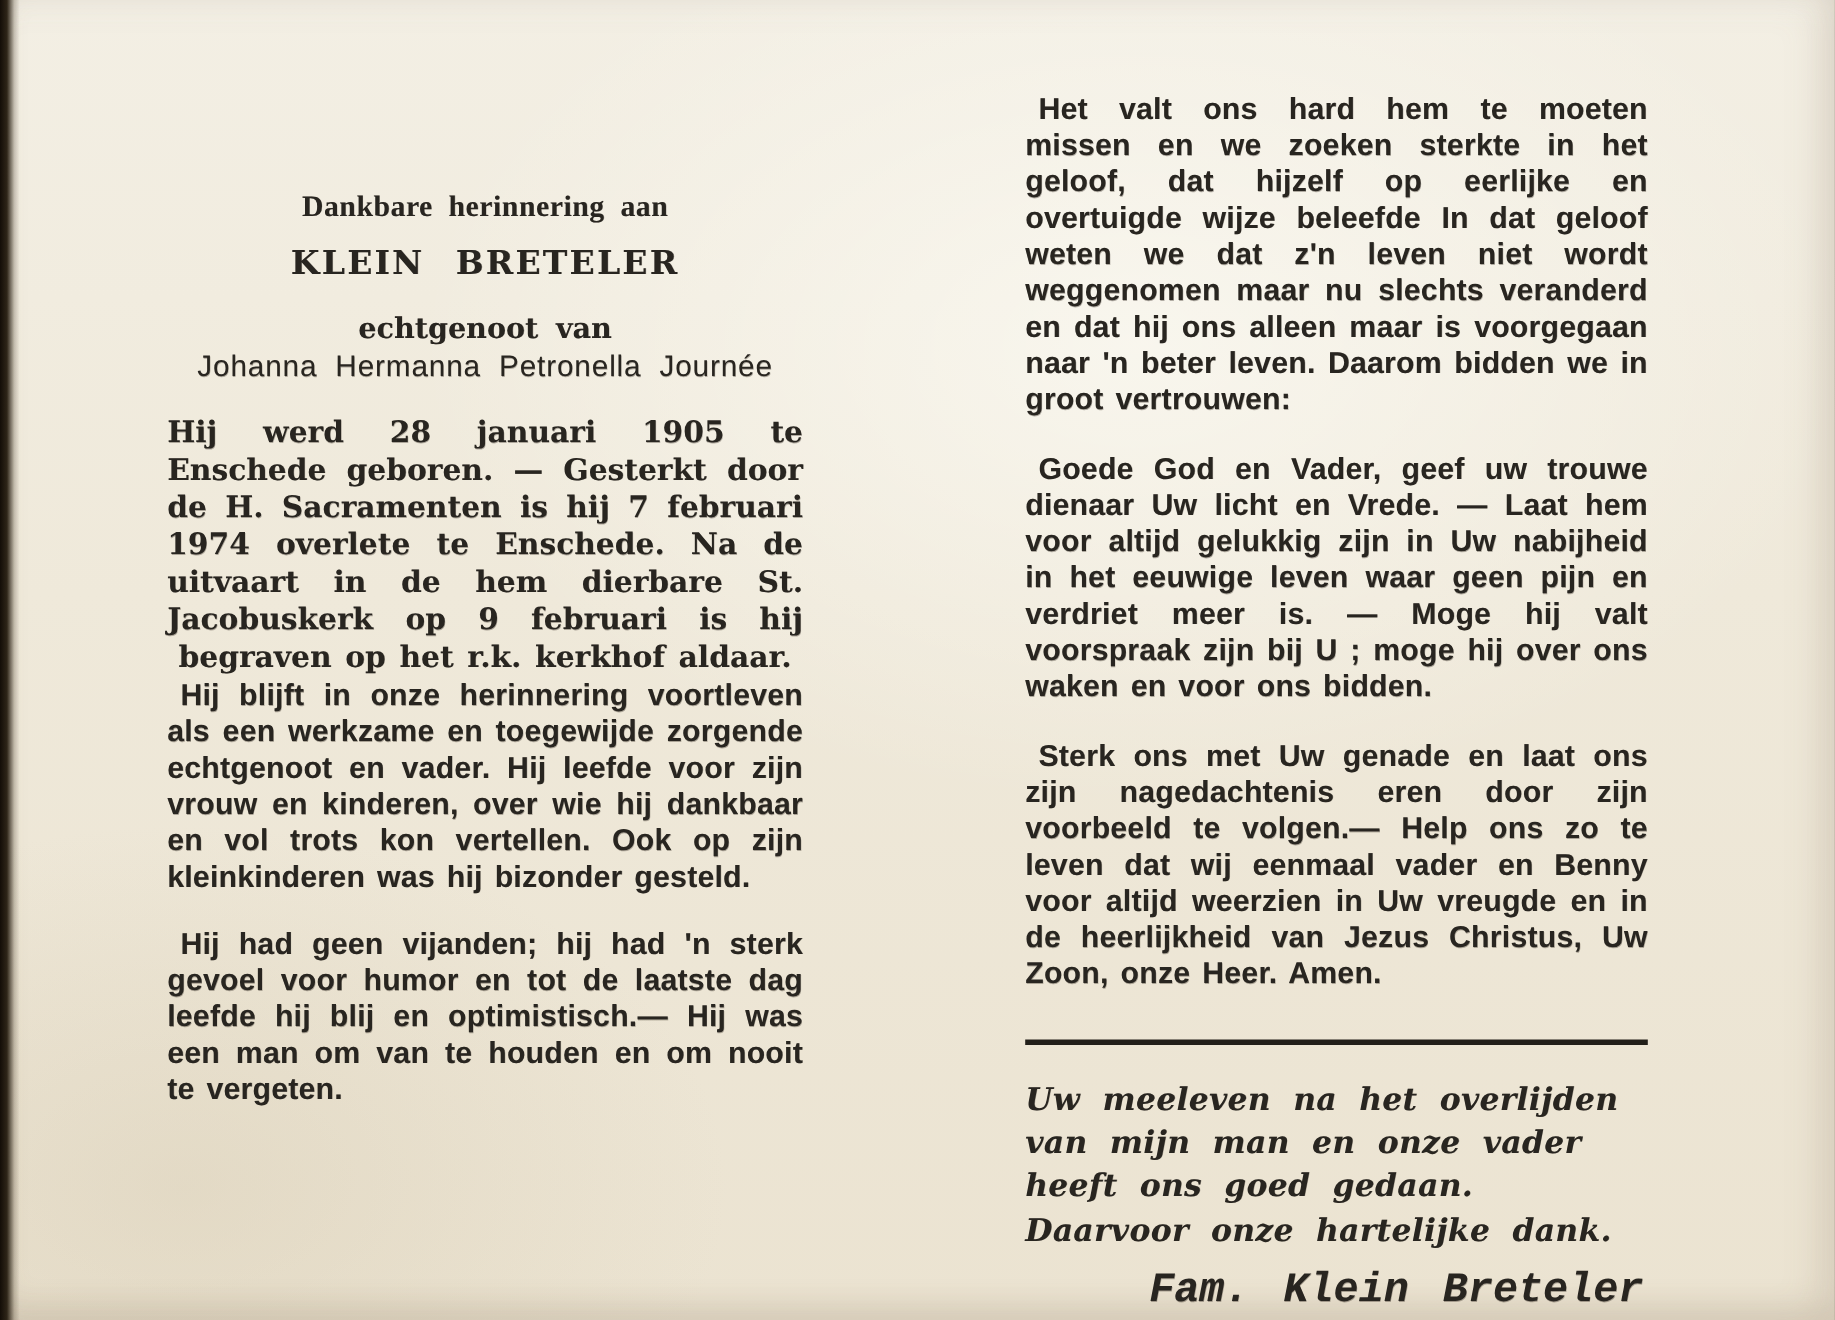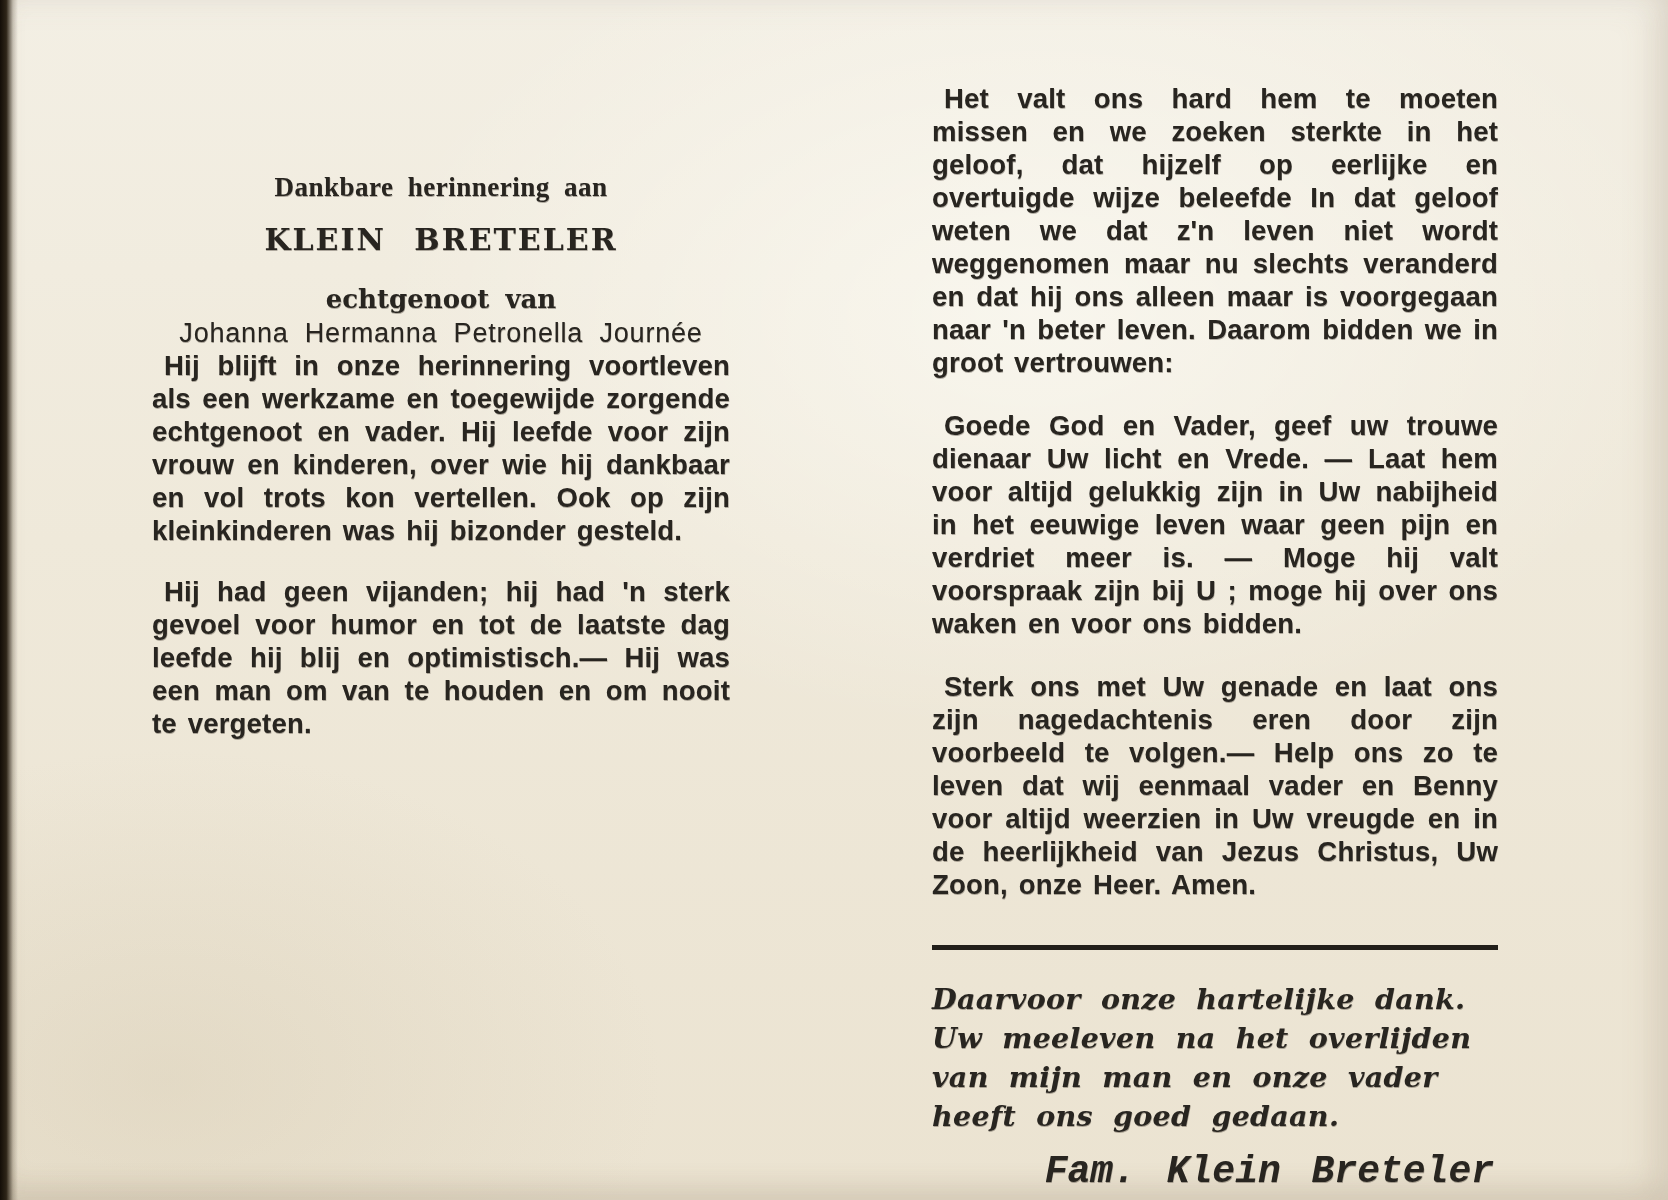--- a/index.html
+++ b/index.html
@@ -104,38 +104,39 @@
     <div class="intro center">Dankbare herinnering aan</div>
 
     <div class="name center">
       <div>KLEIN BRETELER</div>
     </div>
 
     <div class="spouse-intro center">echtgenoot van</div>
 
     <div class="spouse-name center">Johanna Hermanna Petronella Journée</div>
 
+    <div class="bio">Hij werd 28 januari 1905 te Enschede geboren. — Gesterkt door de H. Sacramenten is hij 7 februari 1974 overlete te Enschede. Na de uitvaart in de hem dierbare St. Jacobuskerk op 9 februari is hij begraven op het r.k. kerkhof aldaar.</div>
 
     <div class="body-par par-remembrance">Hij blijft in onze herinnering voortleven als een werkzame en toegewijde zorgende echtgenoot en vader. Hij leefde voor zijn vrouw en kinderen, over wie hij dankbaar en vol trots kon vertellen. Ook op zijn kleinkinderen was hij bizonder gesteld.</div>
 
     <div class="body-par par-character">Hij had geen vijanden; hij had 'n sterk gevoel voor humor en tot de laatste dag leefde hij blij en optimistisch.— Hij was een man om van te houden en om nooit te vergeten.</div>
 
   </div>
 
   <div class="page page-right">
 
     <div class="body-par">Het valt ons hard hem te moeten missen en we zoeken sterkte in het geloof, dat hijzelf op eerlijke en overtuigde wijze beleefde In dat geloof weten we dat z'n leven niet wordt weggenomen maar nu slechts veranderd en dat hij ons alleen maar is voorgegaan naar 'n beter leven. Daarom bidden we in groot vertrouwen:</div>
 
     <div class="body-par">Goede God en Vader, geef uw trouwe dienaar Uw licht en Vrede. — Laat hem voor altijd gelukkig zijn in Uw nabijheid in het eeuwige leven waar geen pijn en verdriet meer is. — Moge hij valt voorspraak zijn bij U ; moge hij over ons waken en voor ons bidden.</div>
 
     <div class="body-par">Sterk ons met Uw genade en laat ons zijn nagedachtenis eren door zijn voorbeeld te volgen.— Help ons zo te leven dat wij eenmaal vader en Benny voor altijd weerzien in Uw vreugde en in de heerlijkheid van Jezus Christus, Uw Zoon, onze Heer. Amen.</div>
 
     <div class="divider"></div>
 
+    <div class="closing">Uw meeleven na het overlijden van mijn man en onze vader heeft ons goed gedaan.</div>
+
     <div class="closing thanks">Daarvoor onze hartelijke dank.</div>
-
-    <div class="closing">Uw meeleven na het overlijden van mijn man en onze vader heeft ons goed gedaan.</div>
 
     <div class="signature">Fam. Klein Breteler</div>
 
   </div>
 
 </div>
 
 </body></html>

